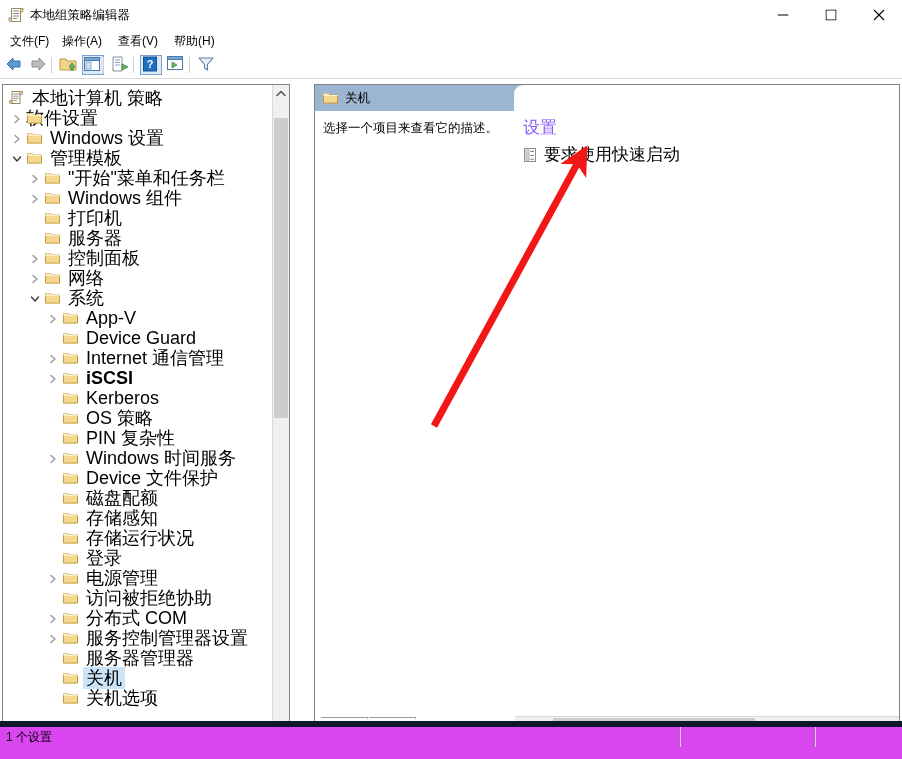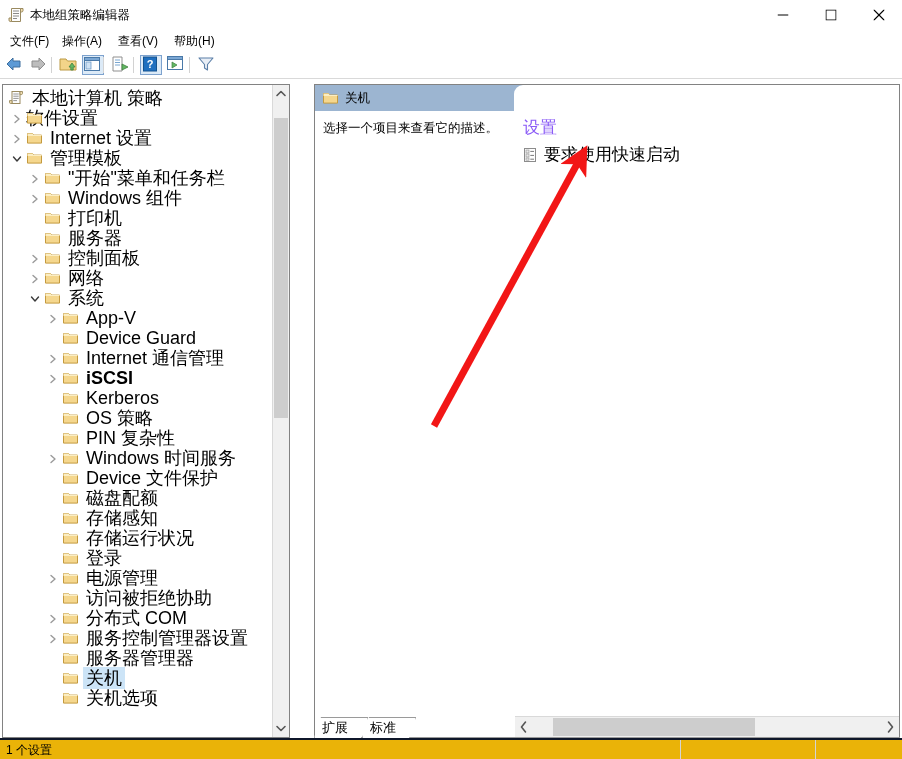--- a/index.html
+++ b/index.html
@@ -71,21 +71,21 @@
 
   
   .tabstrip{position:absolute;left:314px;top:716px;width:586px;height:22px;}
   .tabstrip .tabline{position:absolute;left:0;bottom:0;width:100%;height:1px;background:#9a9a9a;}
   .tabitem{position:absolute;bottom:0;height:21px;cursor:default;}
   .tabitem .tskew{position:absolute;left:0;top:0;width:100%;height:100%;border:1px solid #9a9a9a;border-bottom:none;background:#ffffff;box-sizing:border-box;
                   clip-path:polygon(7px 0,100% 0,calc(100% - 7px) 100%,0 100%);}
   .tabitem .ttext{position:absolute;left:8px;top:2px;font-size:13px;line-height:17px;white-space:nowrap;}
 
   
-  .statusbar{position:absolute;left:0;bottom:0;width:902px;height:21px;background:#eab308;border-top:2px solid #0f172a;box-sizing:border-box;}
+  .statusbar{position:absolute;left:0;bottom:0;width:902px;height:38px;background:#d946ef;border-top:6px solid #0f172a;box-sizing:border-box;}
   .statusbar .stext{position:absolute;left:6px;top:2px;font-size:12px;line-height:17px;}
   .statusbar .ssep{position:absolute;top:0;width:1px;height:20px;background:#d4d4d4;}
 
   
   .annot{position:absolute;left:0;top:0;width:902px;height:759px;pointer-events:none;}
 </style>
 </head>
 <body>
 
 <div class="app">
@@ -211,21 +211,21 @@
               <path d="M4 2.5 L8 6 L4 9.5" fill="none" stroke="#9a9a9a" stroke-width="1.4" stroke-linecap="round" stroke-linejoin="round"></path>
             </svg></span><span class="ficon" style="left: 24px;"><svg width="15" height="13" viewBox="0 0 15 13">
               <path d="M0.5 2.5h5l1.2 1.6h7.8v8H0.5z" fill="#f5d78e" stroke="#c49a3f" stroke-width="1"></path>
               <path d="M0.5 2.5h5l1.2 1.6h7.8v1H0.5z" fill="#fbeec4"></path>
             </svg></span><span class="lbl" style="margin-left: 20px;">软件设置</span></div>
         <div class="tnode"><span class="exp" style="left: 8px;"><svg width="12" height="12" viewBox="0 0 12 12">
               <path d="M4 2.5 L8 6 L4 9.5" fill="none" stroke="#9a9a9a" stroke-width="1.4" stroke-linecap="round" stroke-linejoin="round"></path>
             </svg></span><span class="ficon" style="left: 24px;"><svg width="15" height="13" viewBox="0 0 15 13">
               <path d="M0.5 2.5h5l1.2 1.6h7.8v8H0.5z" fill="#f5d78e" stroke="#c49a3f" stroke-width="1"></path>
               <path d="M0.5 2.5h5l1.2 1.6h7.8v1H0.5z" fill="#fbeec4"></path>
-            </svg></span><span class="lbl" style="margin-left: 44px;">Internet 设置</span></div>
+            </svg></span><span class="lbl" style="margin-left: 44px;">Windows 设置</span></div>
         <div class="tnode"><span class="exp" style="left: 8px;"><svg width="12" height="12" viewBox="0 0 12 12">
               <path d="M2.5 4 L6 8 L9.5 4" fill="none" stroke="#3a3a3a" stroke-width="1.4" stroke-linecap="round" stroke-linejoin="round"></path>
             </svg></span><span class="ficon" style="left: 24px;"><svg width="15" height="13" viewBox="0 0 15 13">
               <path d="M0.5 2.5h5l1.2 1.6h7.8v8H0.5z" fill="#f5d78e" stroke="#c49a3f" stroke-width="1"></path>
               <path d="M0.5 2.5h5l1.2 1.6h7.8v1H0.5z" fill="#fbeec4"></path>
             </svg></span><span class="lbl" style="margin-left: 44px;">管理模板</span></div>
         <div class="tnode"><span class="exp" style="left: 26px;"><svg width="12" height="12" viewBox="0 0 12 12">
               <path d="M4 2.5 L8 6 L4 9.5" fill="none" stroke="#9a9a9a" stroke-width="1.4" stroke-linecap="round" stroke-linejoin="round"></path>
             </svg></span><span class="ficon" style="left: 42px;"><svg width="15" height="13" viewBox="0 0 15 13">
               <path d="M0.5 2.5h5l1.2 1.6h7.8v8H0.5z" fill="#f5d78e" stroke="#c49a3f" stroke-width="1"></path>

